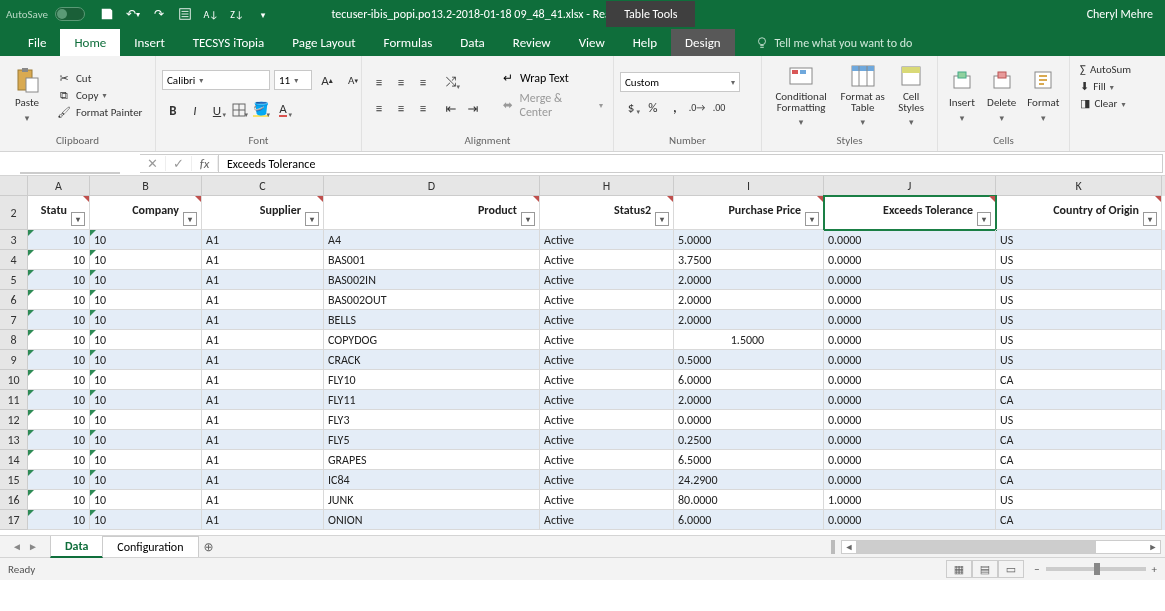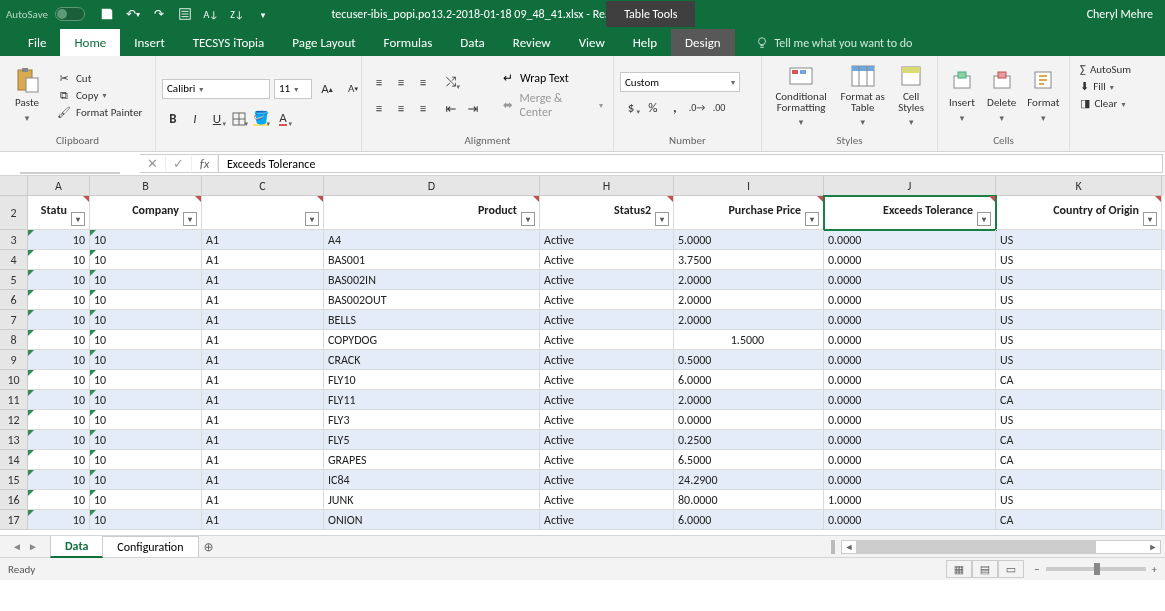--- a/index.html
+++ b/index.html
@@ -230,20 +230,21 @@
         <div class="rbtn">
             <span class="underline-y">🪣</span>
             <span class="tri">▾</span>
           </div>
         <div class="rbtn">
             <span class="underline-a">A</span>
             <span class="tri">▾</span>
           </div>
       </div>
     </div>
+    <div class="group-label">Font</div>
   </div>
 
   <div class="group" style="width:252px">
     <div class="group-body">
       <div style="display:flex;flex-direction:column;gap:4px">
         <div class="btnrow">
           <div class="rbtn">≡</div>
           <div class="rbtn">≡</div>
           <div class="rbtn">≡</div>
           <div style="width:6px"></div>
@@ -436,20 +437,21 @@
       <div class="row hdr">
         <div class="cell redtri" style="width: 62px;">
           <span class="lbl">Statu</span>
           <span class="filter">▾</span>
         </div>
         <div class="cell redtri" style="width: 112px;">
           <span class="lbl">Company</span>
           <span class="filter">▾</span>
         </div>
         <div class="cell redtri" style="width: 122px;">
+          <span class="lbl">Supplier</span>
           <span class="filter">▾</span>
         </div>
         <div class="cell redtri" style="width: 216px;">
           <span class="lbl">Product</span>
           <span class="filter">▾</span>
         </div>
         <div class="cell redtri" style="width: 134px;">
           <span class="lbl">Status2</span>
           <span class="filter">▾</span>
         </div>

